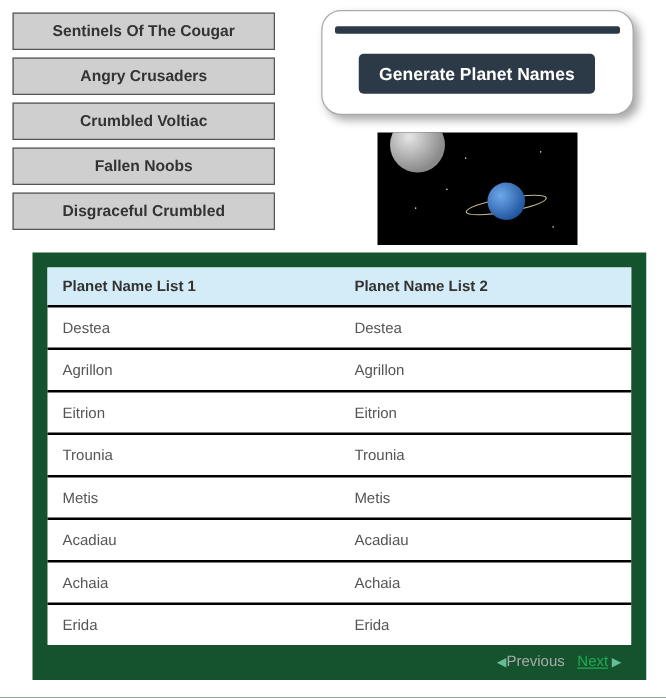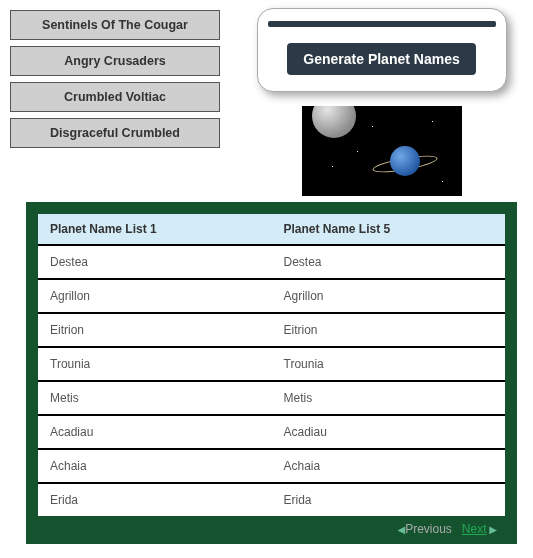--- a/index.html
+++ b/index.html
@@ -134,20 +134,21 @@
   .pager .arrow { color: #6b9; font-size: 10px; }
 </style>
 </head>
 <body>
 
 <div class="top-area">
   <div class="left-buttons">
     <div class="gen-btn">Sentinels Of The Cougar</div>
     <div class="gen-btn">Angry Crusaders</div>
     <div class="gen-btn">Crumbled Voltiac</div>
+    <div class="gen-btn">Fallen Noobs</div>
     <div class="gen-btn">Disgraceful Crumbled</div>
   </div>
   <div class="right-col">
     <div class="panel">
       <div class="panel-bar"></div>
       <button class="gen-planet">Generate Planet Names</button>
     </div>
     <div class="planet-img">
       <div class="moon"></div>
       <div class="ring"></div>
@@ -159,21 +160,21 @@
       <div class="star" style="top:45px;left:55px"></div>
     </div>
   </div>
 </div>
 
 <div class="table-wrap">
   <table>
     <thead>
       <tr>
         <th>Planet Name List 1</th>
-        <th>Planet Name List 5</th>
+        <th>Planet Name List 2</th>
       </tr>
     </thead>
     <tbody>
       <tr>
           <td>Destea</td>
           <td>Destea</td>
         </tr>
       <tr>
           <td>Agrillon</td>
           <td>Agrillon</td>

